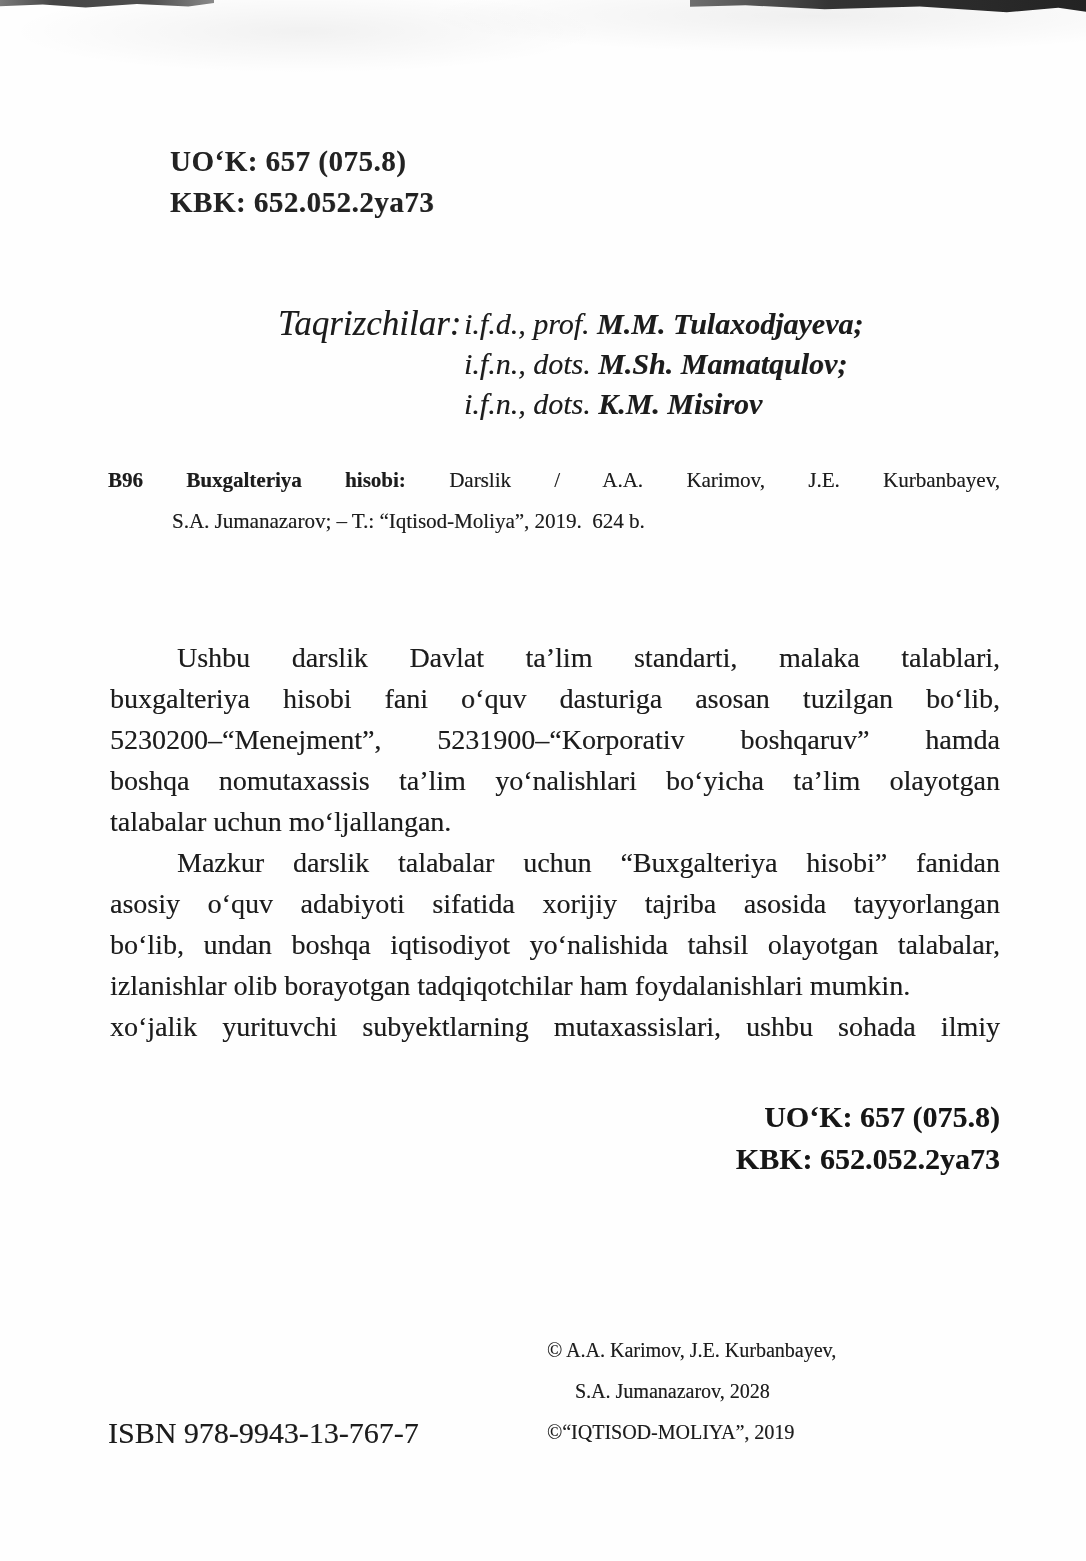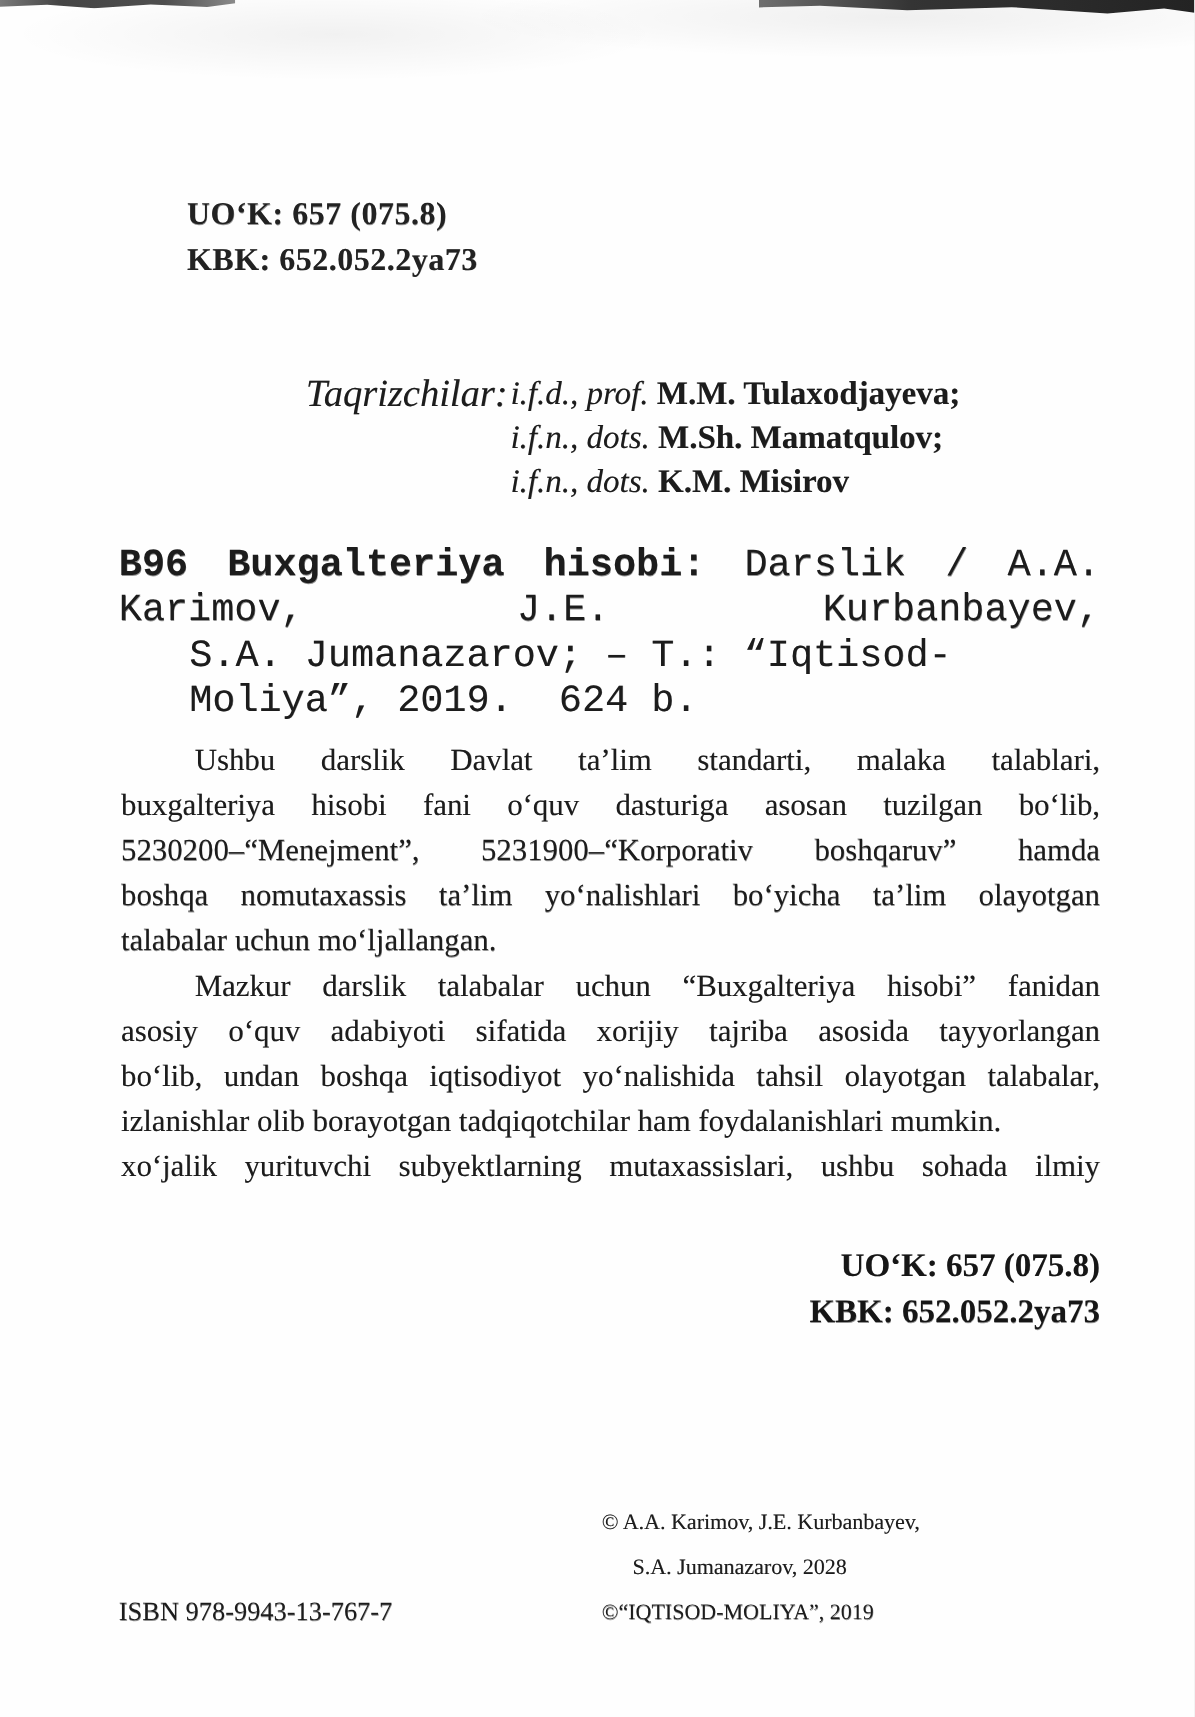--- a/index.html
+++ b/index.html
@@ -22,42 +22,42 @@
     position:absolute;top:0;left:0;width:214px;height:8px;
     background:linear-gradient(to right,#7a7a7a,#454545 25%,#4e4e4e 70%,#8a8a8a);
     clip-path:polygon(0 0,100% 0,100% 38%,88% 80%,64% 50%,40% 95%,20% 55%,0 78%);
   }
   .bar-right{
     position:absolute;top:0;left:690px;width:396px;height:13px;
     background:linear-gradient(to right,#6f6f6f,#343434 35%,#232323 100%);
     clip-path:polygon(0 0,100% 0,100% 90%,93% 60%,80% 95%,58% 50%,34% 72%,14% 40%,0 52%);
   }
 
-  .abs{position:absolute;margin-top:34px;}
+  .abs{position:absolute;}
 
   .id-top{
     left:170px;top:141px;
     font-size:29px;line-height:41px;font-weight:bold;
     letter-spacing:0.5px;color:#222;
   }
 
   .reviewers-label{
     left:278px;top:304px;
     font-size:35px;line-height:40px;font-style:italic;
   }
   .reviewers-list{
     left:464px;top:304px;
     font-size:30px;line-height:40px;
   }
   .reviewer-degree{font-style:italic;}
-  .reviewer-name{font-weight:bold;}
+  .reviewer-name{font-weight:bold;font-style:italic;}
 
   .catalog{
     left:108px;top:460px;width:892px;
-    font-size:35px;line-height:41px;font-family:Liberation Mono, monospace;
+    font-size:21px;line-height:41px;
   }
   .catalog-line1{text-align:justify;text-align-last:justify;}
   .catalog-code{font-weight:bold;}
   .catalog-title{font-weight:bold;}
   .catalog-line2{padding-left:64px;}
 
   .annotation{
     left:110px;top:637px;width:890px;
     font-size:28px;line-height:41px;
   }
@@ -71,21 +71,21 @@
     text-align:right;color:#161616;
   }
 
   .copyright{
     left:547px;top:1330px;
     font-size:20px;line-height:41px;
   }
   .copyright-line2{padding-left:28px;}
   .isbn{
     left:108px;top:1412px;
-    font-size:24px;line-height:41px;
+    font-size:30px;line-height:41px;
   }
 </style>
 </head>
 <body>
 
 <div class="page">
 
   <div class="bar-left"></div>
   <div class="bar-right"></div>
 

